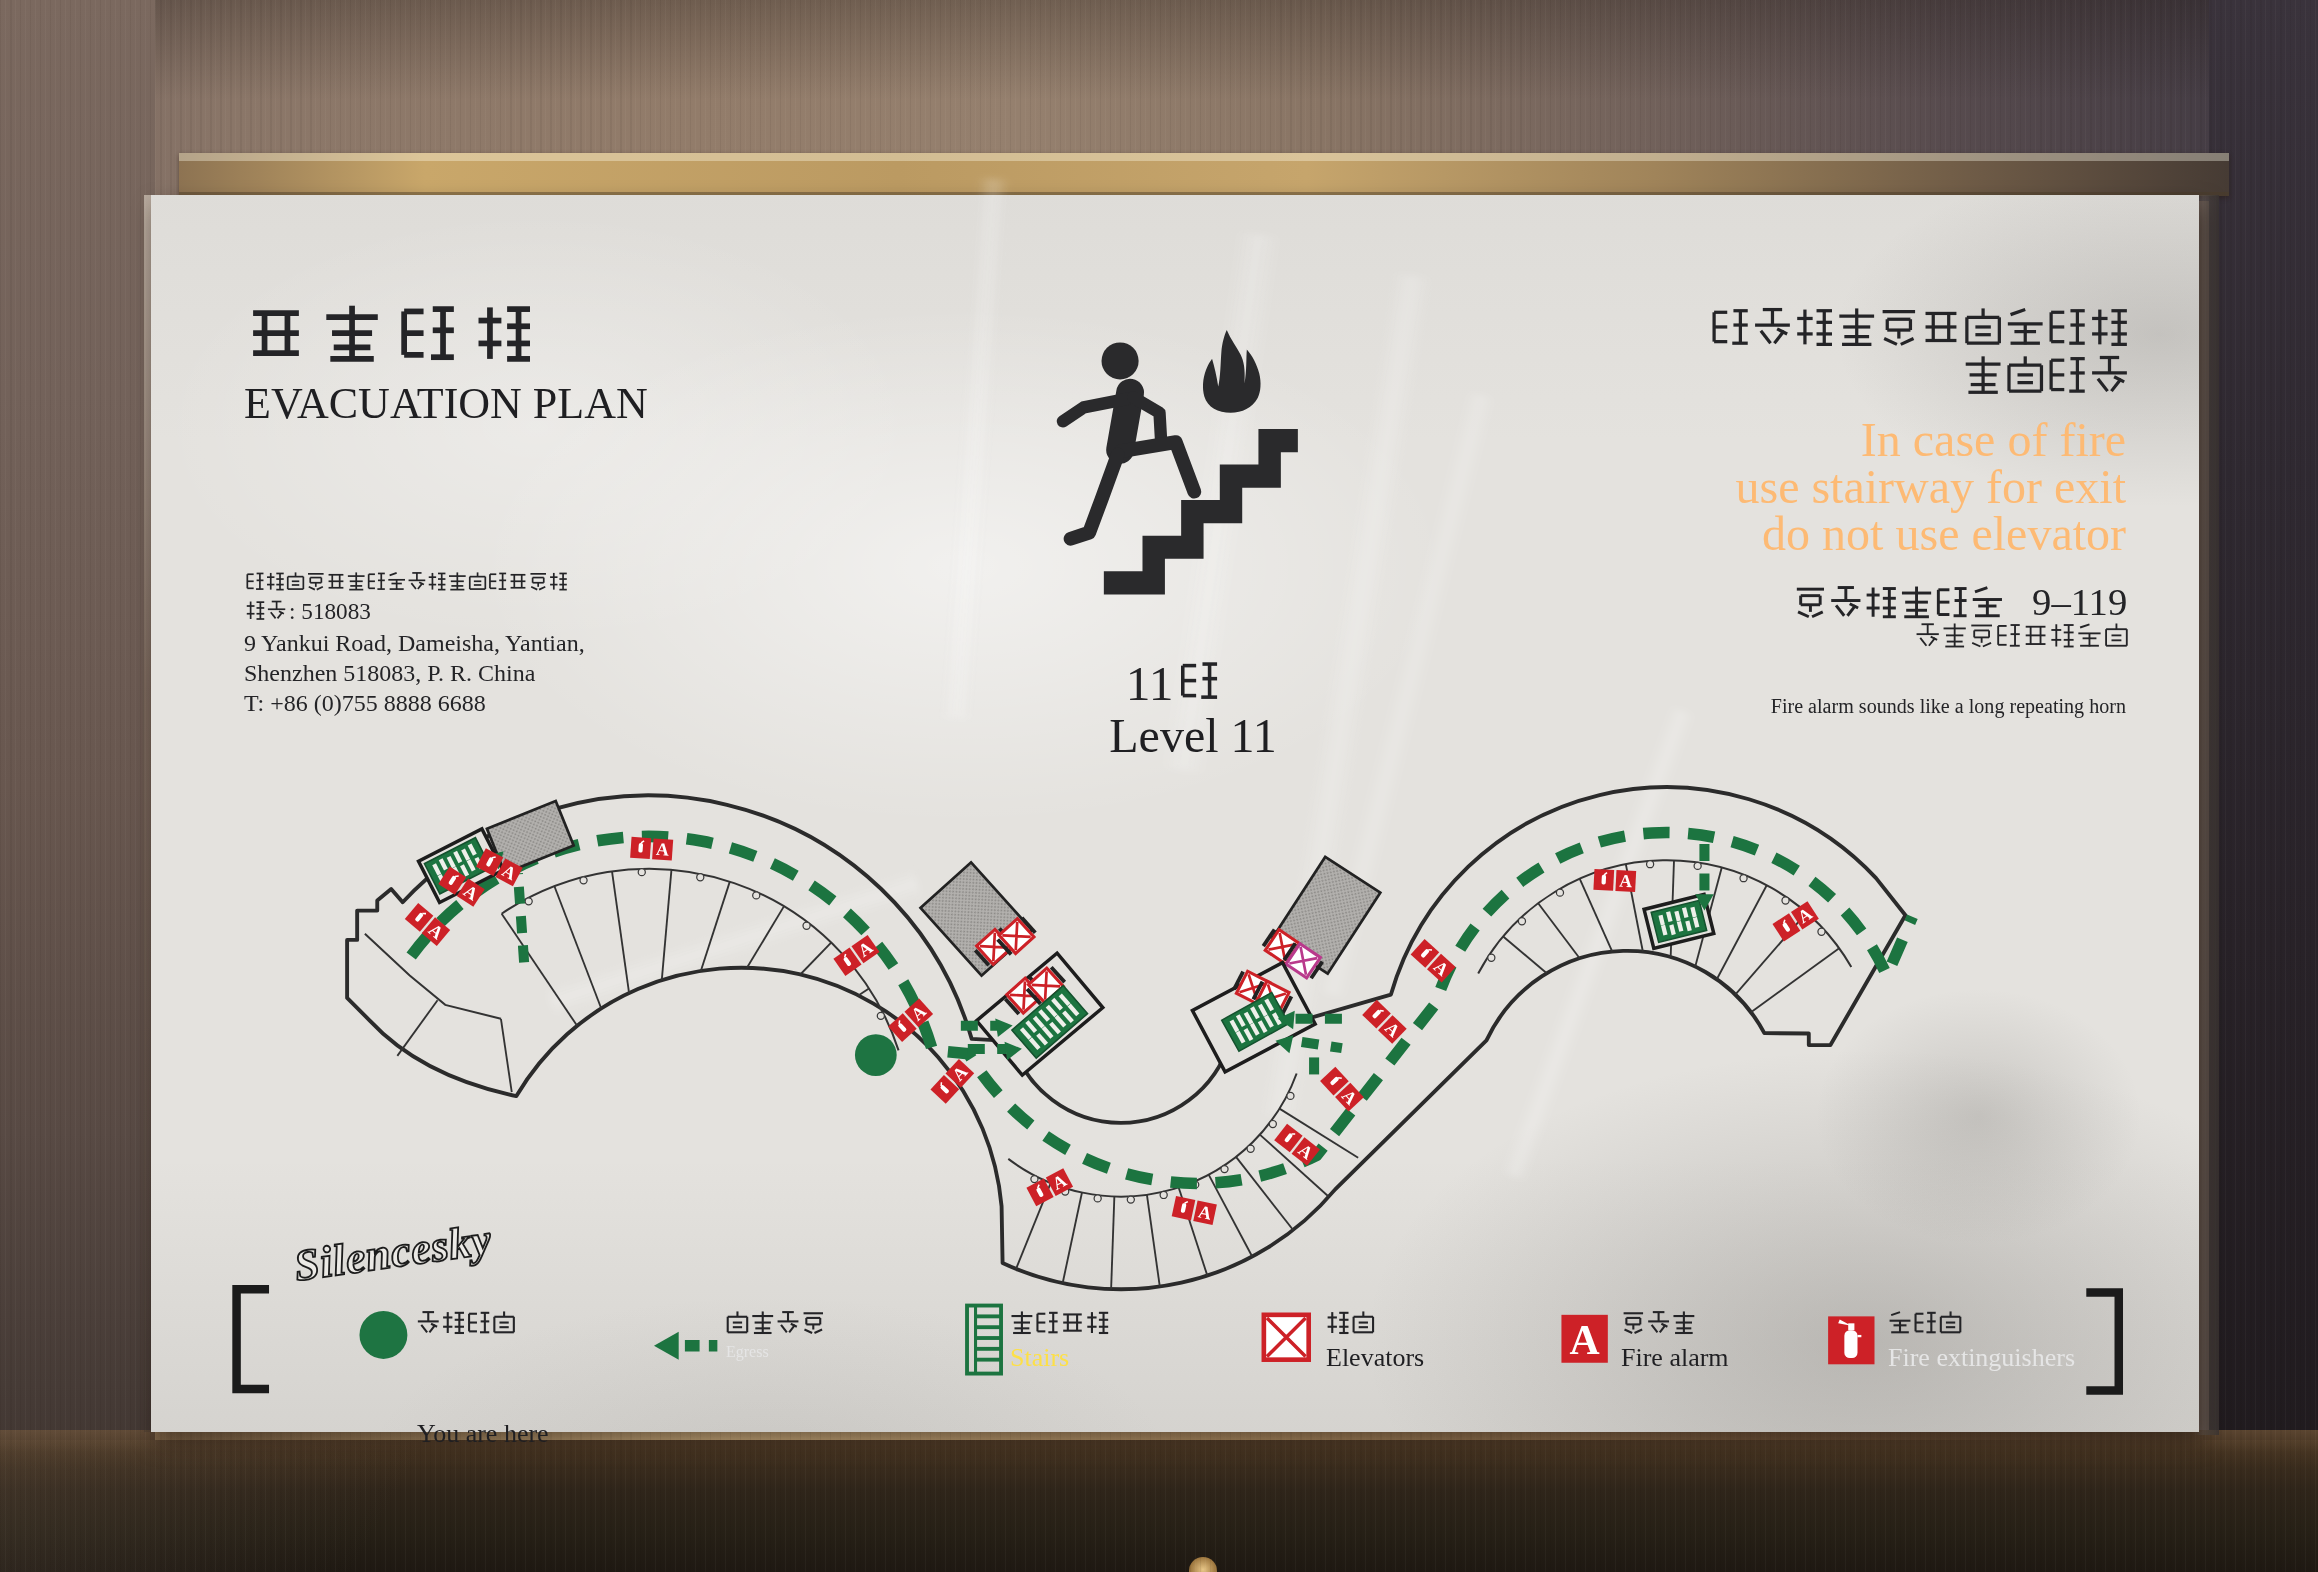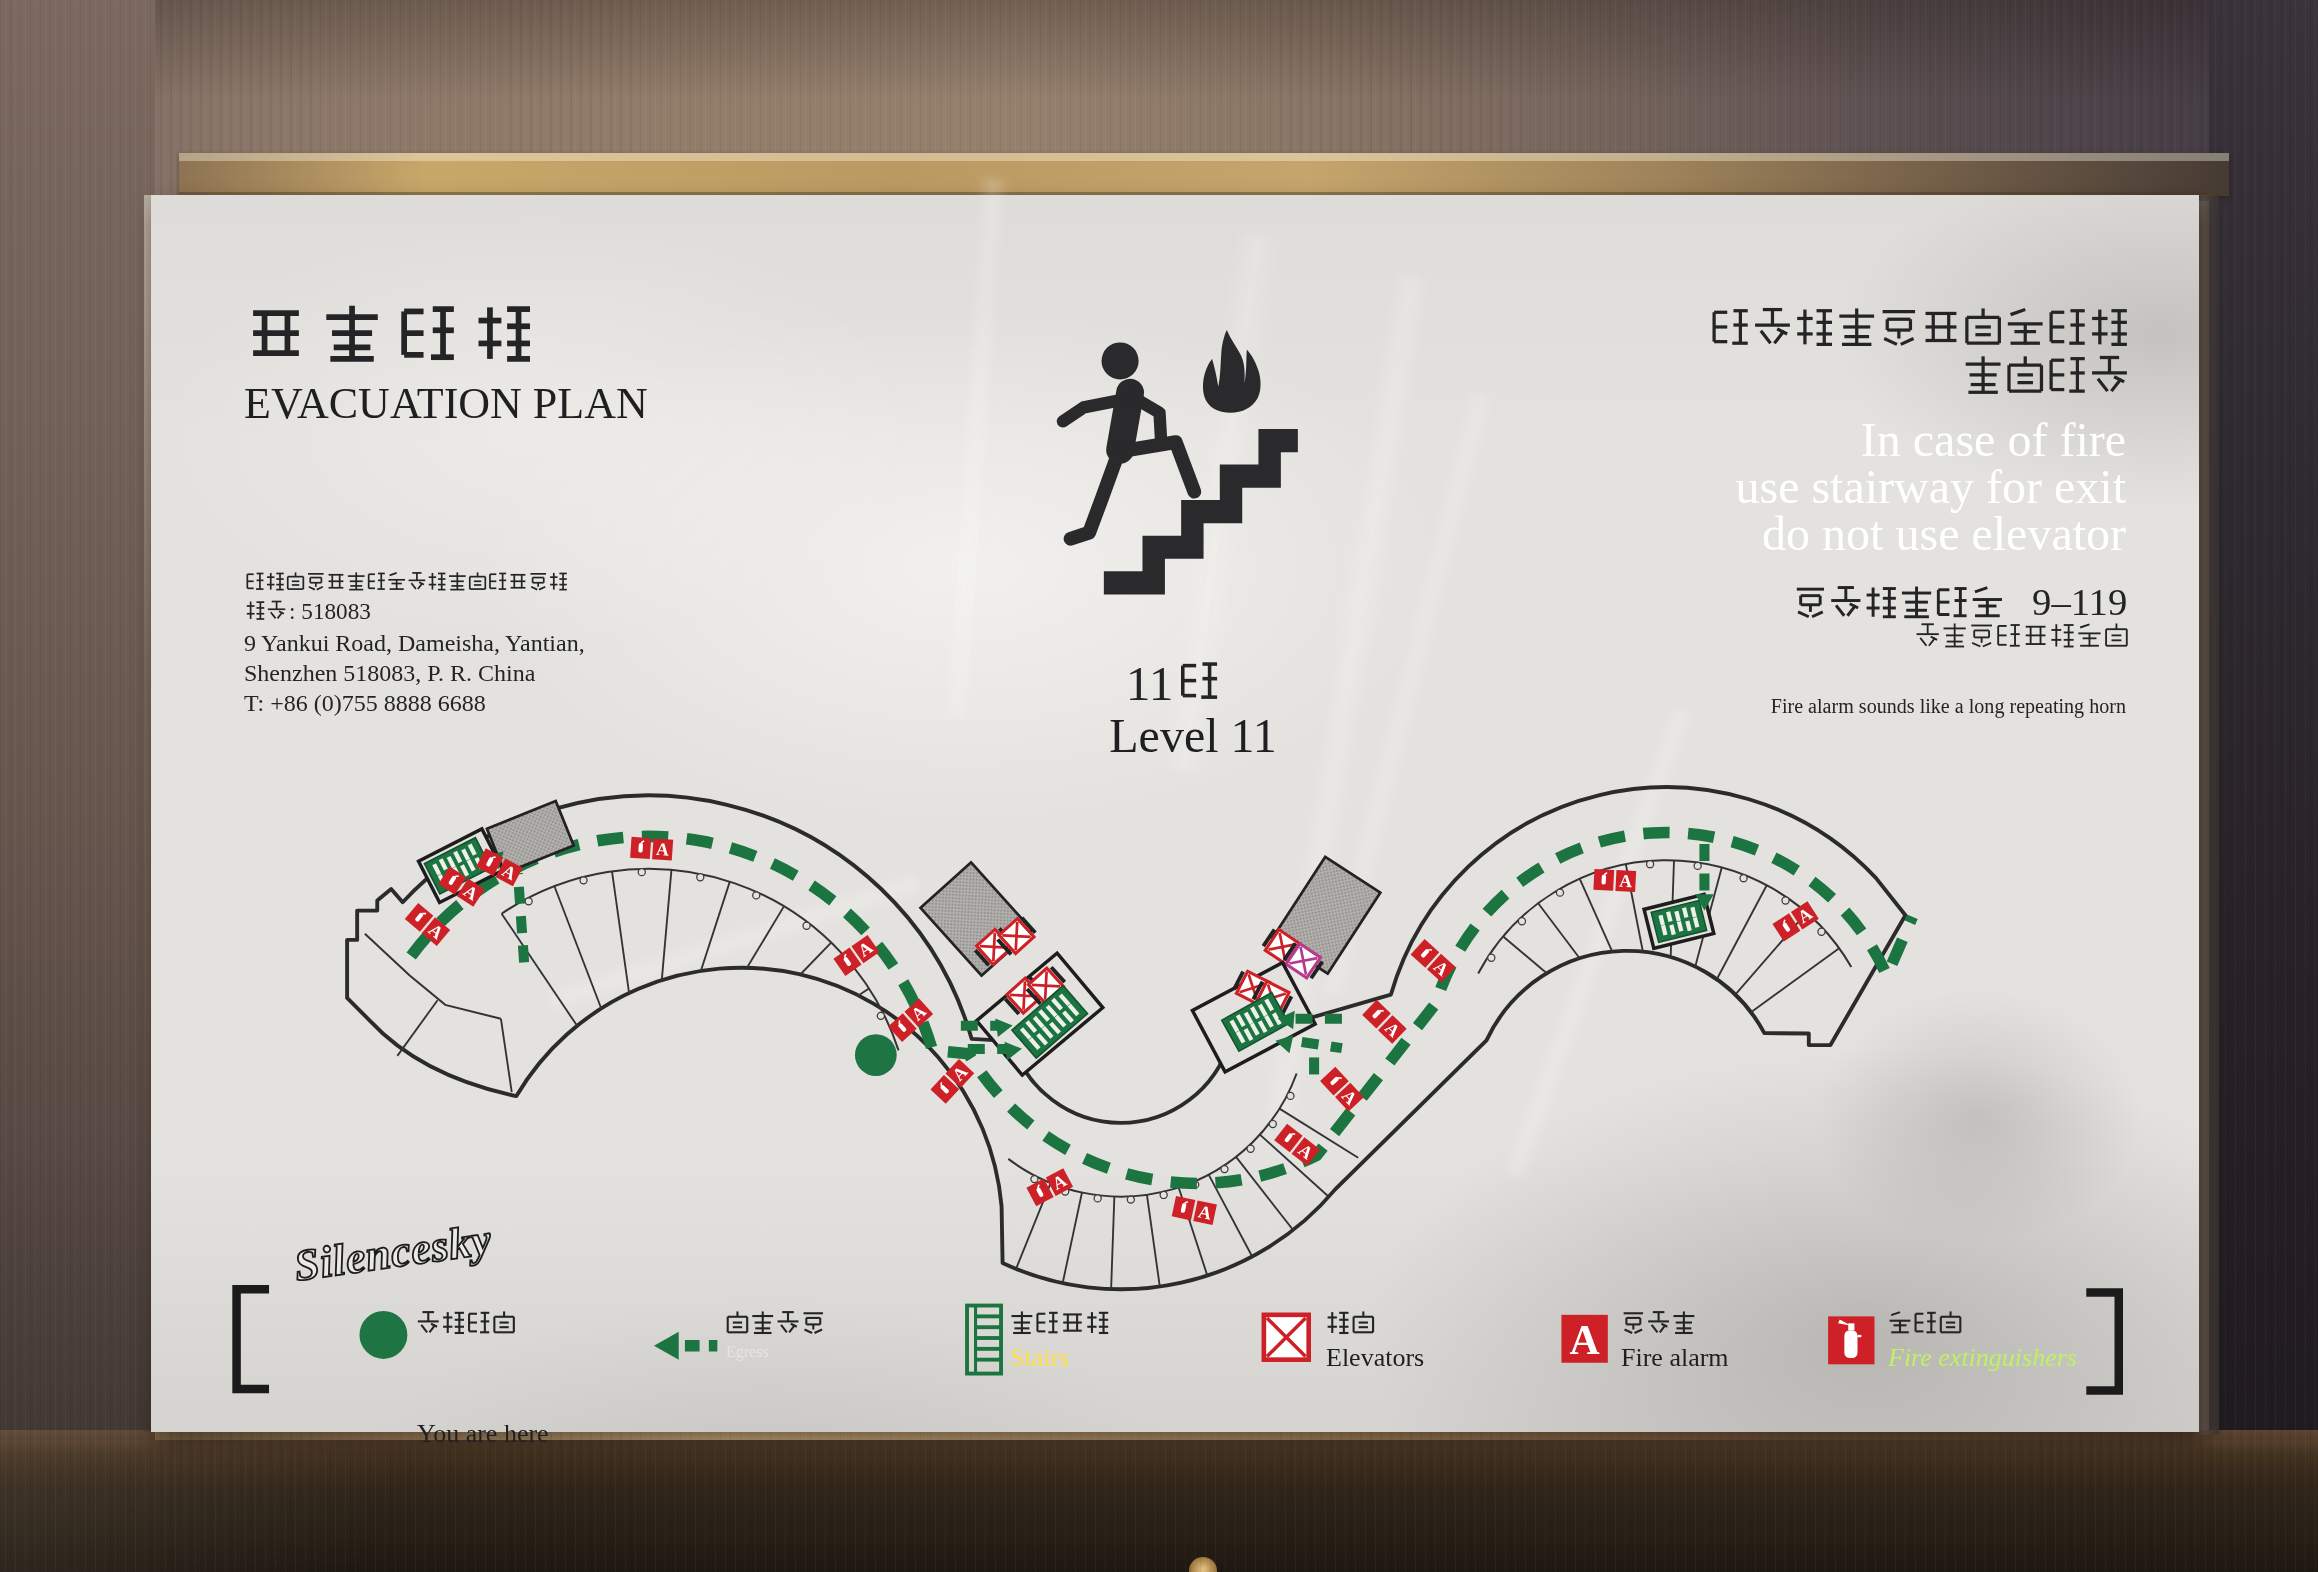--- a/index.html
+++ b/index.html
@@ -51,33 +51,33 @@
 <div class="abs" style="left:541px;top:927px;width:386px;height:31px;background:linear-gradient(180deg,rgba(255,255,255,0),rgba(255,255,255,.22),rgba(255,255,255,0));transform:rotate(-18deg);filter:blur(3.1px)"></div>
 <div class="abs" style="left:1584px;top:696px;width:28px;height:495px;background:linear-gradient(90deg,rgba(255,255,255,0),rgba(255,255,255,.22),rgba(255,255,255,0));transform:rotate(20deg);filter:blur(3.1px)"></div>
 <div class="abs" style="left:1325px;top:271px;width:42px;height:850px;background:linear-gradient(90deg,rgba(255,255,255,0),rgba(255,255,255,.2),rgba(255,255,255,0));transform:rotate(9deg);filter:blur(3.9px)"></div>
 <div class="abs" style="left:958px;top:178px;width:34px;height:541px;background:linear-gradient(90deg,rgba(255,255,255,0),rgba(255,255,255,.2),rgba(255,255,255,0));transform:rotate(4deg);filter:blur(3.1px)"></div>
 <div class="abs" style="left:1816px;top:989px;width:325px;height:255px;background:radial-gradient(closest-side,rgba(105,102,98,.22),rgba(105,102,98,0));"></div>
 
 <div class="abs" style="left:244px;top:378px;font-size:44px;color:#1f1f22;letter-spacing:0px;">EVACUATION PLAN</div>
 
 <div class="abs" style="left:244px;top:628px;font-size:24px;line-height:30px;color:#242427;">9 Yankui Road, Dameisha, Yantian,<br>Shenzhen 518083, P. R. China<br>T: +86 (0)755 8888 6688</div>
 
-<div class="abs" style="left:1468px;top:416px;width:658px;font-size:48px;line-height:47px;color:#ffffff;text-align:right;">In case of fire<br>use stairway for exit<br>do not use elevator</div>
+<div class="abs" style="left:1468px;top:416px;width:658px;font-size:48px;line-height:47px;color:#fdba74;text-align:right;">In case of fire<br>use stairway for exit<br>do not use elevator</div>
 
 
 <div class="abs" style="left:1468px;top:694px;width:658px;font-size:21.6px;color:#242427;text-align:right;transform:scaleX(.93);transform-origin:right;">Fire alarm sounds like a long repeating horn</div>
 
 <div class="abs" style="left:1019px;top:708px;width:348px;font-size:48px;color:#1f1f22;text-align:center;">Level 11</div>
 
 <div class="abs" style="left:417px;top:1419px;font-size:26px;color:#1f1f22;">You are here</div>
 <div class="abs" style="left:726px;top:1343px;font-size:16px;color:#e5e5e5;">Egress</div>
 <div class="abs" style="left:1010px;top:1343px;font-size:26px;color:#fde047;">Stairs</div>
 <div class="abs" style="left:1326px;top:1343px;font-size:26px;color:#1f1f22;">Elevators</div>
 <div class="abs" style="left:1621px;top:1343px;font-size:26px;color:#1f1f22;">Fire alarm</div>
-<div class="abs" style="left:1888px;top:1343px;font-size:26px;color:#bef264;font-style:italic;">Fire extinguishers</div>
+<div class="abs" style="left:1888px;top:1343px;font-size:26px;color:#e5e5e5;">Fire extinguishers</div>
 
 <svg width="2319" height="1573" viewBox="0 0 3000 2035" style="position:absolute;left:0;top:0">
 <defs>
 <pattern id="dots" width="6" height="6" patternUnits="userSpaceOnUse">
 <rect width="6" height="6" fill="#b3b1ae"></rect>
 <circle cx="1.5" cy="1.5" r="1.3" fill="#8b8986"></circle>
 <circle cx="4.5" cy="4.5" r="1.3" fill="#8b8986"></circle>
 </pattern>
 </defs>
 

